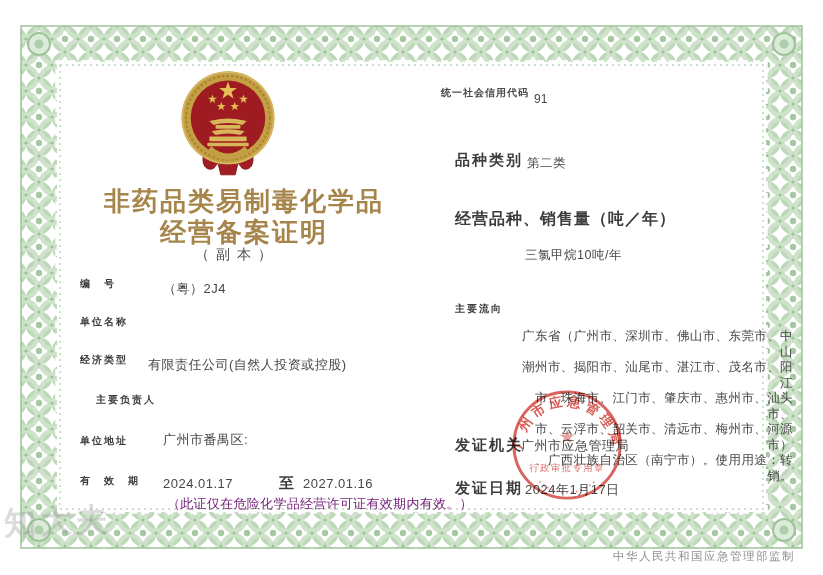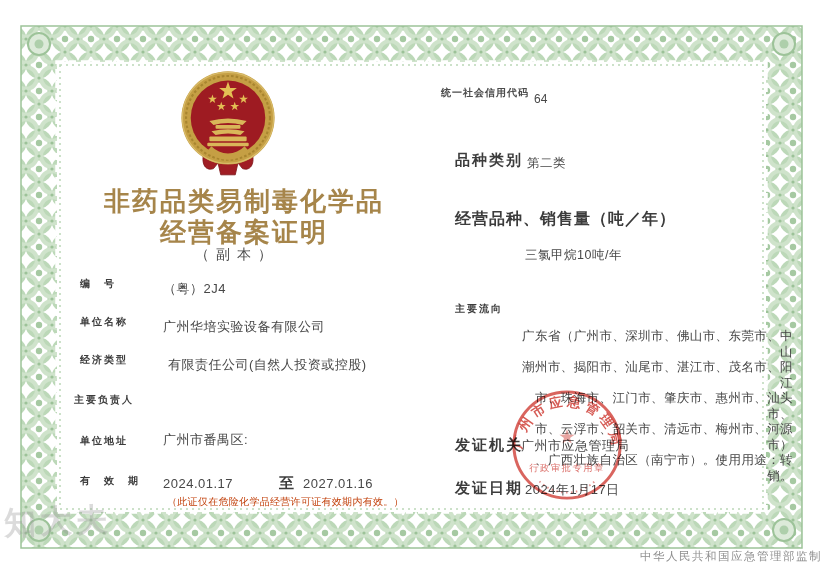--- a/index.html
+++ b/index.html
@@ -23,28 +23,28 @@
   .lbl{
     color:#3c3c3c;font-weight:700;font-size:10px;letter-spacing:2px;white-space:nowrap;
   }
   .lbl-sm{
     color:#4c4c4c;font-weight:700;font-size:10px;letter-spacing:1px;white-space:nowrap;
   }
   .val{
     color:#474747;font-size:13px;letter-spacing:0.5px;white-space:nowrap;
   }
   .val-sm{color:#474747;font-size:12px;}
-  .note{color:#c2410c;font-size:10px;letter-spacing:0.3px;white-space:nowrap;}
+  .note{color:#701a75;font-size:13px;letter-spacing:0.3px;white-space:nowrap;}
   .flow-para{
     color:#454545;font-size:12.5px;line-height:15.5px;letter-spacing:0.4px;
     width:280px;
     text-align:right;
   }
   .footer-text{
-    color:#8f8f8f;font-size:11.5px;letter-spacing:1.5px;white-space:nowrap;margin-left:27px;
+    color:#8f8f8f;font-size:11.5px;letter-spacing:1.5px;white-space:nowrap;
   }
   .watermark{
     color:#9a9a9a;opacity:0.35;font-size:32px;font-weight:700;letter-spacing:4px;
     transform:rotate(-2deg);z-index:5;pointer-events:none;
   }
   .stamp-wrap{mix-blend-mode:multiply;z-index:3;}
   .issuer-val{z-index:2;}
 </style>
 </head>
 <body>
@@ -121,39 +121,38 @@
   </svg>
 
   <div class="abs title-line" style="top:184px">非药品类易制毒化学品</div>
   <div class="abs title-line" style="top:215px">经营备案证明</div>
   <div class="abs copy-label" style="top:246px">（副本）</div>
 
   <div class="abs lbl" style="left:80px;top:277px">编　号</div>
   <div class="abs val" style="left:163px;top:280px">（粤）2J4</div>
 
   <div class="abs lbl" style="left:80px;top:315px">单位名称</div>
-  <div class="abs val" style="left:163px;top:318px">广州华培实验设备有限公司</div>
 
   <div class="abs lbl" style="left:80px;top:353px">经济类型</div>
-  <div class="abs val" style="left:168px;top:356px">有限责任公司(自然人投资或控股)</div>
+  <div class="abs val" style="left:148px;top:356px">有限责任公司(自然人投资或控股)</div>
 
-  <div class="abs lbl" style="left:74px;top:393px">主要负责人</div>
+  <div class="abs lbl" style="left:96px;top:393px">主要负责人</div>
   <div class="abs val" style="left:163px;top:396px"></div>
 
   <div class="abs lbl" style="left:80px;top:434px">单位地址</div>
   <div class="abs val" style="left:163px;top:431px">广州市番禺区:</div>
 
   <div class="abs lbl" style="left:80px;top:474px">有　效　期</div>
   <div class="abs val" style="left:163px;top:476px">2024.01.17</div>
   <div class="abs lbl" style="left:279px;top:474px;font-size:15px">至</div>
   <div class="abs val" style="left:303px;top:476px">2027.01.16</div>
   <div class="abs note" style="left:167px;top:495px">（此证仅在危险化学品经营许可证有效期内有效。）</div>
 
   <div class="abs lbl-sm" style="left:441px;top:86px">统一社会信用代码</div>
-  <div class="abs val-sm" style="left:534px;top:92px">64</div>
+  <div class="abs val-sm" style="left:534px;top:92px">91</div>
 
   <div class="abs lbl" style="left:455px;top:151px;font-size:15px">品种类别</div>
   <div class="abs val" style="left:527px;top:155px;font-size:12.5px">第二类</div>
 
   <div class="abs lbl" style="left:455px;top:209px;font-size:16px;letter-spacing:1px">经营品种、销售量（吨／年）</div>
   <div class="abs val" style="left:525px;top:247px;font-size:12.5px">三氯甲烷10吨/年</div>
 
   <div class="abs lbl" style="left:455px;top:302px;font-size:10px">主要流向</div>
   <div class="abs flow-para" style="left:513px;top:329px">
     <div>广东省（广州市、深圳市、佛山市、东莞市、中山</div>

